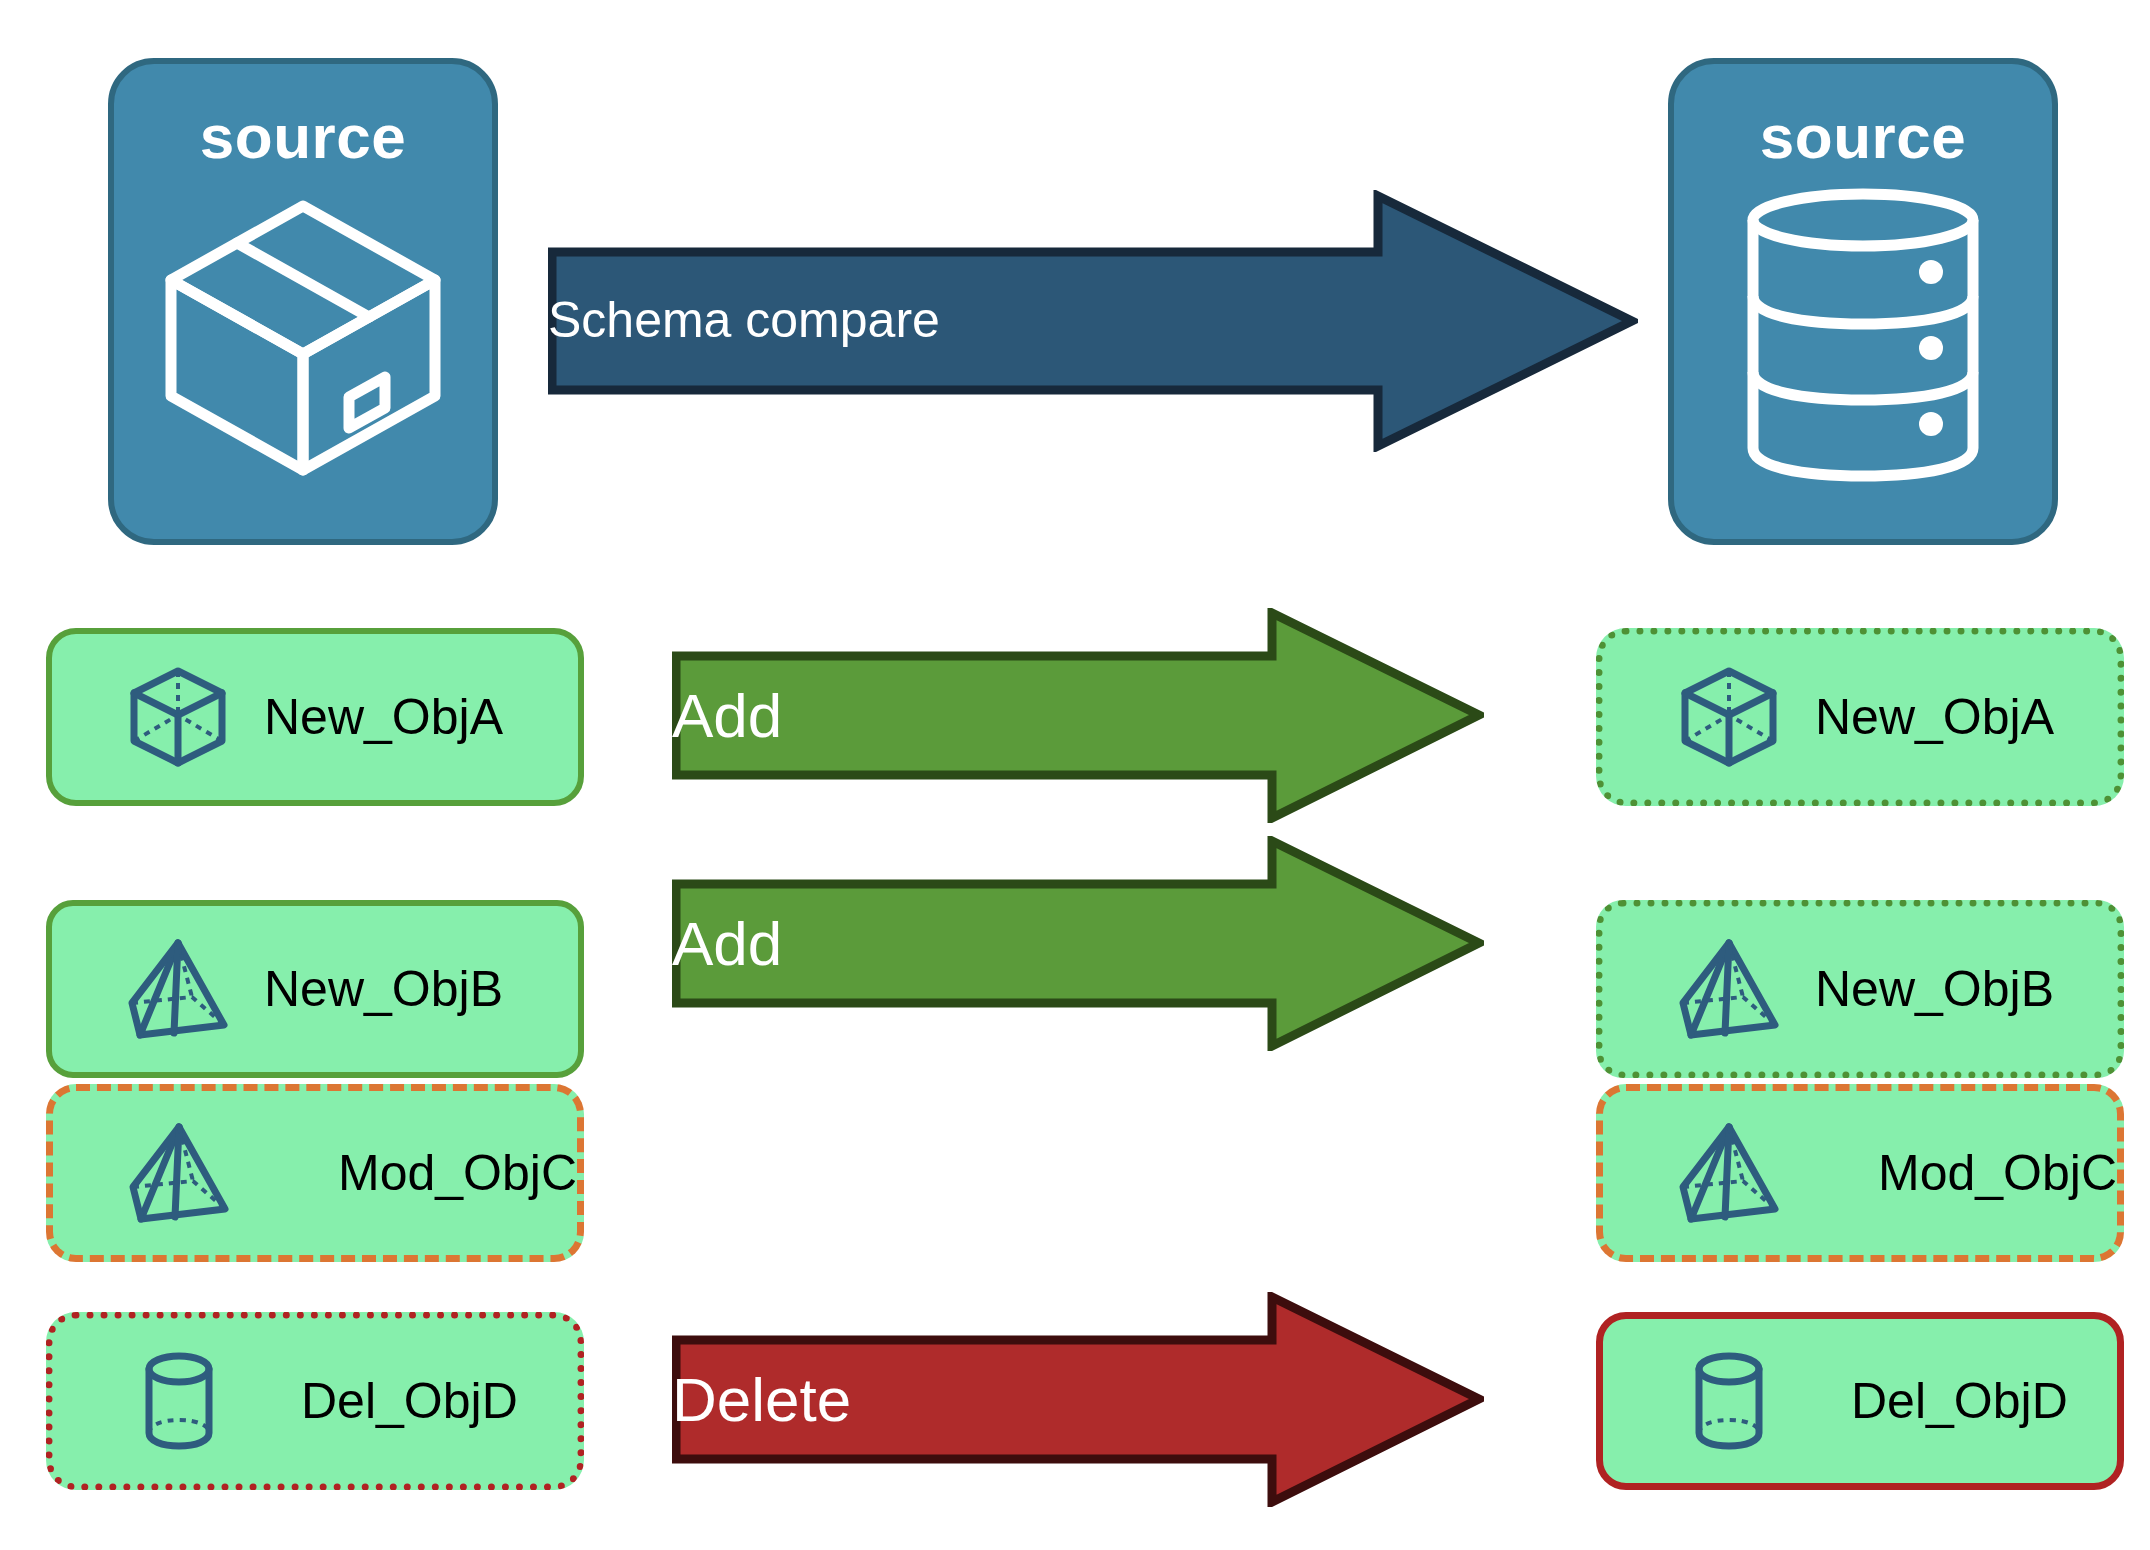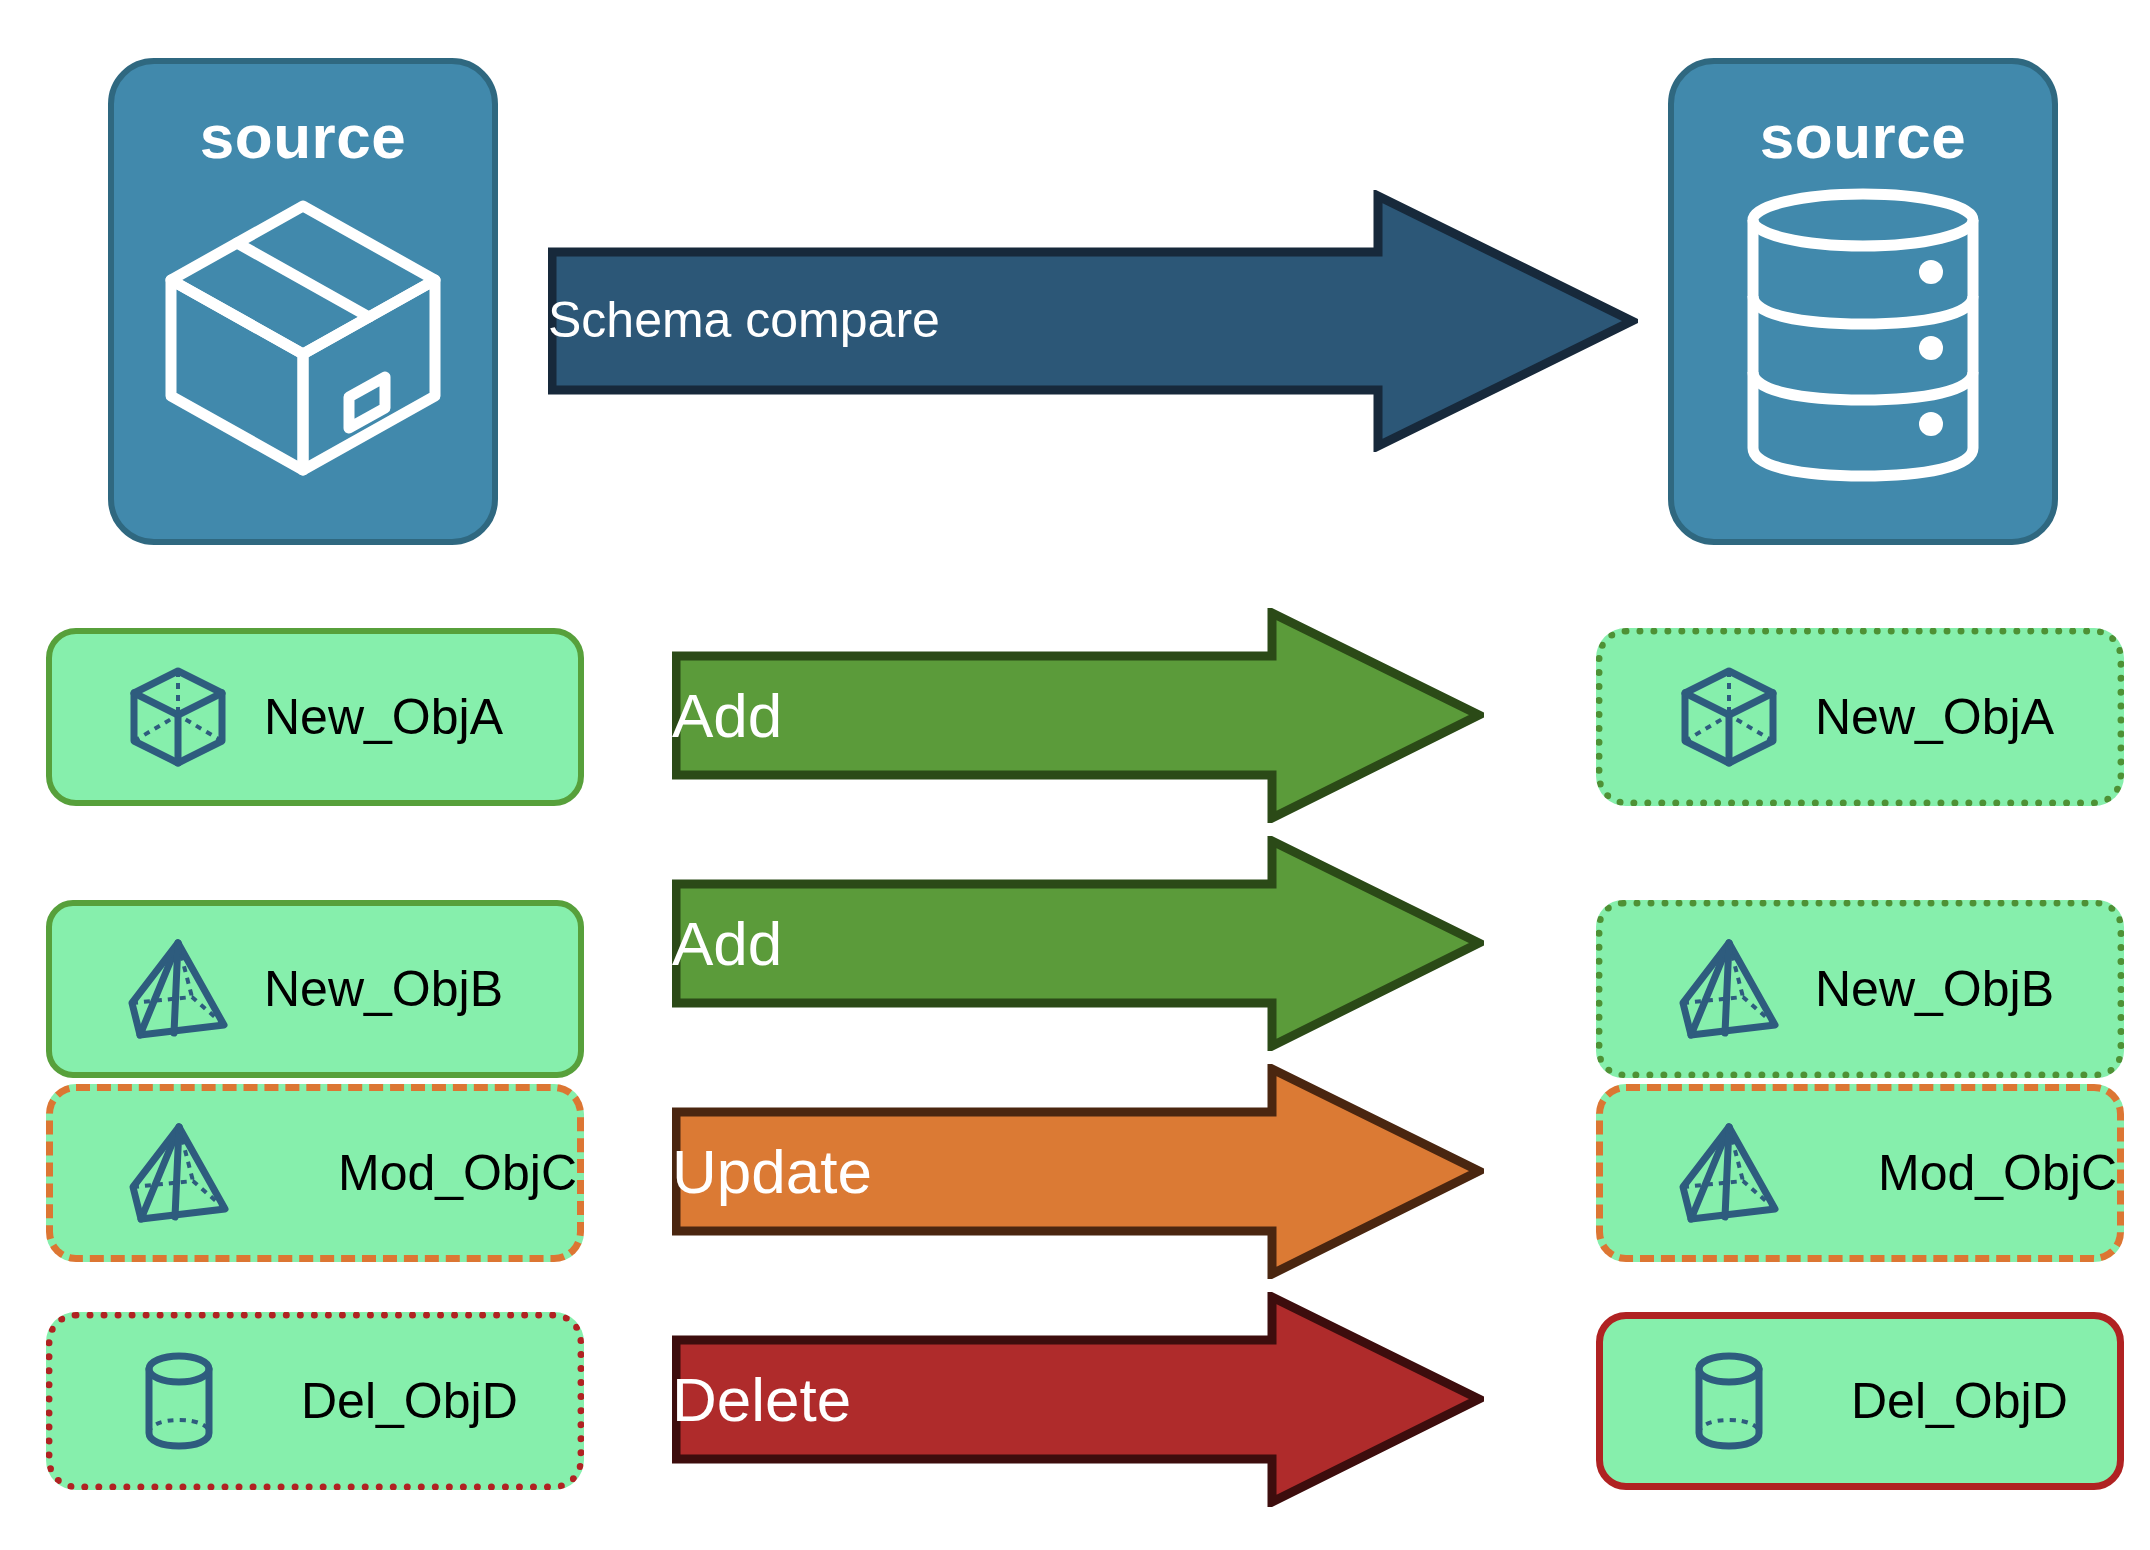--- a/index.html
+++ b/index.html
@@ -255,26 +255,20 @@
         </g>
         <g stroke="#2E5C7E" stroke-width="4" stroke-dasharray="6 6" fill="none">
           <path d="M52 6 L66 60"></path>
           <path d="M6 66 L66 60 L98 88"></path>
         </g>
       </svg>
     </span>
     <span class="obj-label">Mod_ObjC</span>
   </div>
 
-  <div id="arrow-row-2" class="arrow row-arrow">
-    <svg width="812" height="215" viewBox="0 0 812 215" preserveAspectRatio="none">
-      <polygon points="4,48 600,48 600,5 807,107 600,210 600,167 4,167" fill="#DB7A34" stroke="#4A2610" stroke-width="9" stroke-linejoin="miter"></polygon>
-    </svg>
-    <span class="arrow-label">Update</span>
-  </div>
 
   <div class="obj-card tgt-card r2 bd-dashed-orange">
     <span class="obj-icon">
       <svg width="104" height="104" viewBox="0 0 104 104" fill="none">
         <g stroke="#2E5C7E" stroke-width="7" stroke-linejoin="round" stroke-linecap="round" fill="none">
           <path d="M52 6 L98 88 L14 98 Z"></path>
           <path d="M52 6 L6 66 L14 98"></path>
           <path d="M52 6 L48 96"></path>
         </g>
         <g stroke="#2E5C7E" stroke-width="4" stroke-dasharray="6 6" fill="none">

